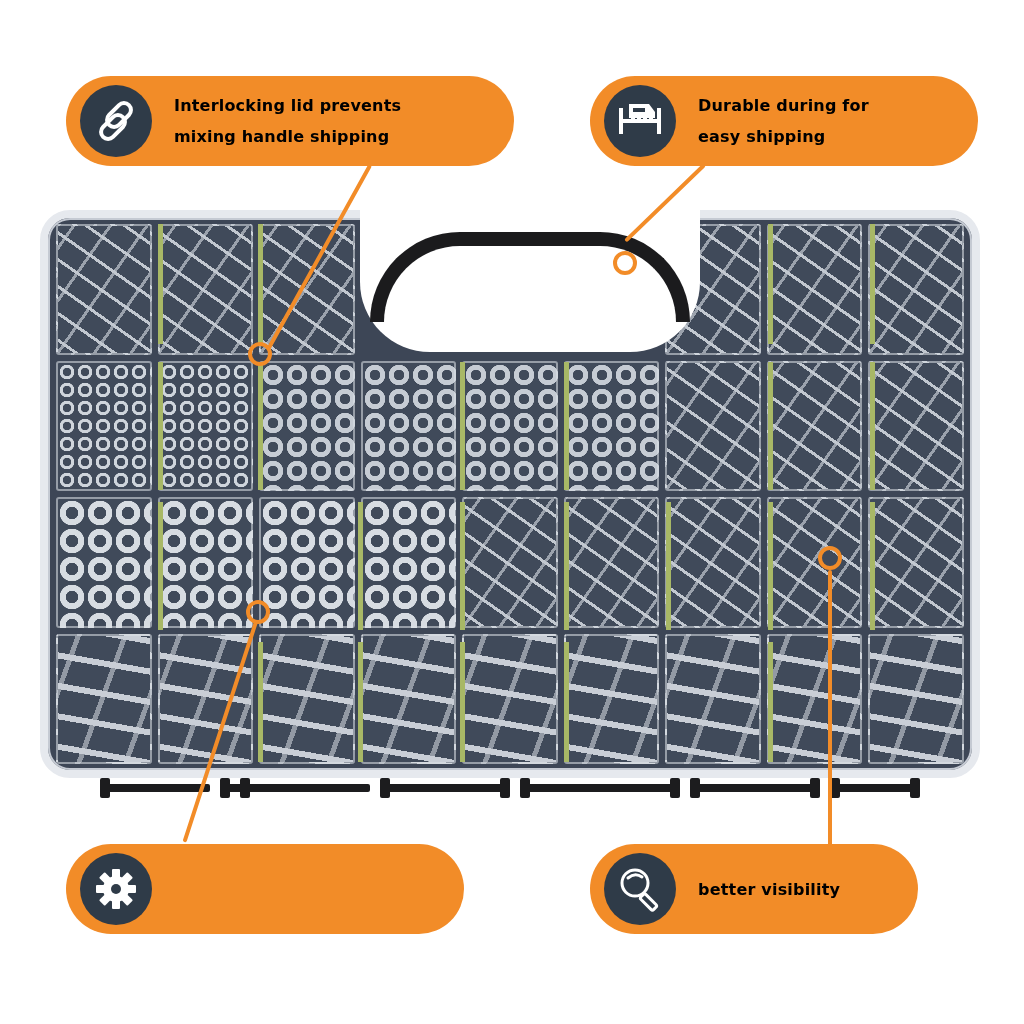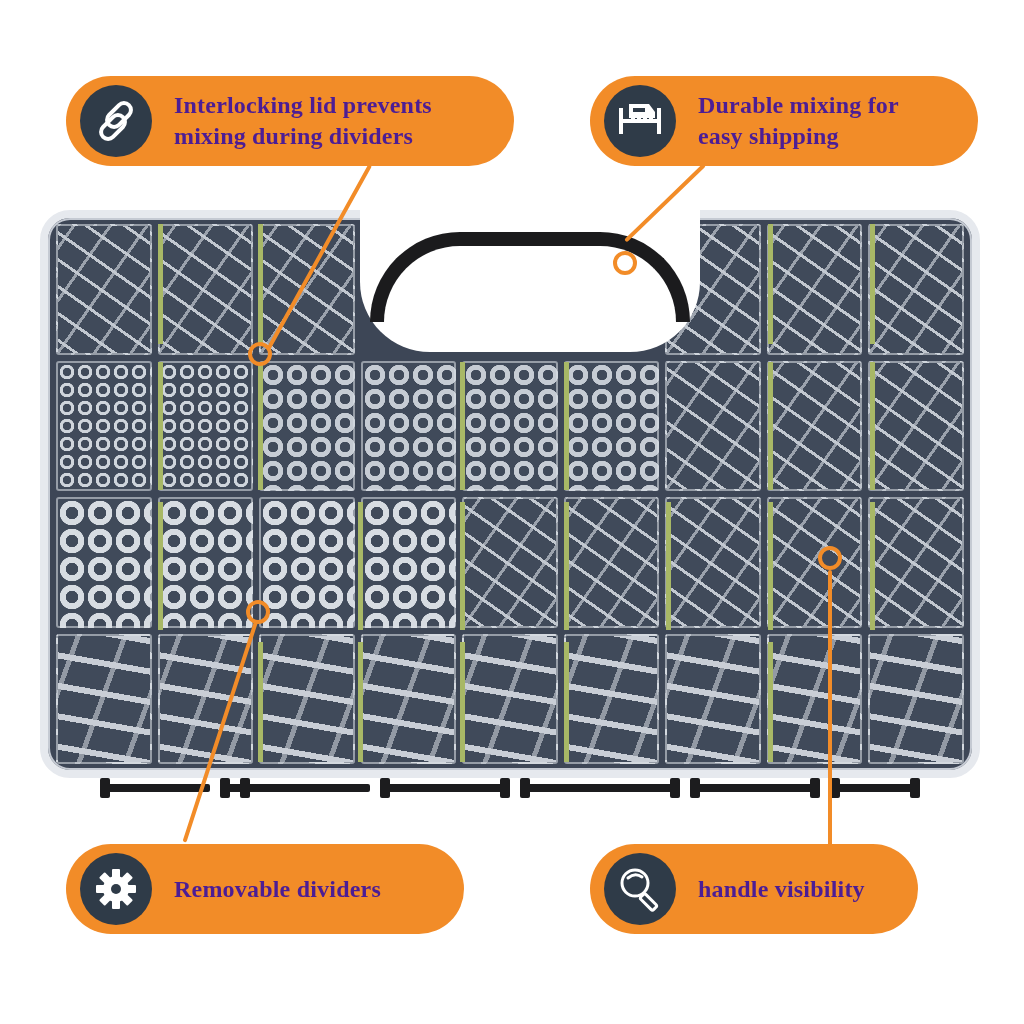--- a/index.html
+++ b/index.html
@@ -1,21 +1,21 @@
 <!DOCTYPE html>
 <html><head>
 <meta charset="utf-8">
 <style>
   html, body { margin:0; padding:0; background:#ffffff; }
   body { width:1024px; height:1024px; position:relative; overflow:hidden; font-family:"DejaVu Sans", sans-serif; }
 
   
   .callout { position:absolute; background:#f28c28; border-radius:48px; display:flex; align-items:center; box-sizing:border-box; }
   .callout .icon { width:72px; height:72px; border-radius:50%; background:#2f3b48; flex:0 0 72px; display:flex; align-items:center; justify-content:center; margin-left:14px; margin-right:22px; }
-  .callout .text { color:#4c1d95; font-weight:bold; font-size:24px; line-height:31px; letter-spacing:0.2px;font-family:Liberation Serif, serif; }
+  .callout .text { color:#000000; font-weight:bold; font-size:16px; line-height:31px; letter-spacing:0.2px; }
   .callout .text span { display:block; white-space:nowrap; }
 
   #c1 { left:66px;  top:76px;  width:448px; height:90px; }
   #c2 { left:590px; top:76px;  width:388px; height:90px; }
   #c3 { left:66px;  top:844px; width:398px; height:90px; }
   #c4 { left:590px; top:844px; width:328px; height:90px; }
 
   
   .case { position:absolute; left:40px; top:210px; width:940px; height:568px; }
   .case-body { position:absolute; inset:0; background:#3d4656; border-radius:30px; border:8px solid #e6e9ee; box-sizing:border-box; box-shadow: inset 0 0 0 2px #c5cad3; }
@@ -158,38 +158,38 @@
   <div class="icon">
     <svg width="52" height="52" viewBox="0 0 52 52">
       <g fill="none" stroke="#ffffff" stroke-width="4" stroke-linecap="round">
         <rect x="22" y="6" width="14" height="28" rx="7" transform="rotate(45 29 20)"></rect>
         <rect x="16" y="18" width="14" height="28" rx="7" transform="rotate(45 23 32)"></rect>
       </g>
     </svg>
   </div>
   <div class="text">
     <span>Interlocking lid prevents</span>
-    <span>mixing during dividers</span>
+    <span>mixing handle shipping</span>
   </div>
 </div>
 
 <div class="callout" id="c2">
   <div class="icon">
     <svg width="54" height="54" viewBox="0 0 54 54">
       <g fill="#ffffff">
         <rect x="6" y="14" width="4" height="26"></rect>
         <rect x="44" y="14" width="4" height="26"></rect>
         <rect x="10" y="25" width="34" height="4"></rect>
         <path d="M16 10 H36 L42 18 V24 H40 V28 H36 V24 H34 V28 H30 V24 H28 V28 H24 V24 H22 V28 H18 V24 H16 Z"></path>
       </g>
       <rect x="20" y="14" width="12" height="4" fill="#2f3b48"></rect>
     </svg>
   </div>
   <div class="text">
-    <span>Durable mixing for</span>
+    <span>Durable during for</span>
     <span>easy shipping</span>
   </div>
 </div>
 
 <div class="callout" id="c3">
   <div class="icon">
     <svg width="50" height="50" viewBox="0 0 50 50">
       <g fill="#ffffff">
         <circle cx="25" cy="25" r="13"></circle>
         <rect x="21" y="5" width="8" height="10" rx="1"></rect>
@@ -198,30 +198,29 @@
         <rect x="35" y="21" width="10" height="8" rx="1"></rect>
         <rect x="21" y="5" width="8" height="10" rx="1" transform="rotate(45 25 25)"></rect>
         <rect x="21" y="35" width="8" height="10" rx="1" transform="rotate(45 25 25)"></rect>
         <rect x="5" y="21" width="10" height="8" rx="1" transform="rotate(45 25 25)"></rect>
         <rect x="35" y="21" width="10" height="8" rx="1" transform="rotate(45 25 25)"></rect>
       </g>
       <circle cx="25" cy="25" r="5" fill="#2f3b48"></circle>
     </svg>
   </div>
   <div class="text">
-    <span>Removable dividers</span>
   </div>
 </div>
 
 <div class="callout" id="c4">
   <div class="icon">
     <svg width="54" height="54" viewBox="0 0 54 54">
       <g fill="none" stroke="#ffffff" stroke-width="3">
         <circle cx="22" cy="21" r="13"></circle>
         <path d="M15 16 Q22 10 29 15" stroke-linecap="round"></path>
         <rect x="32" y="31" width="7" height="18" rx="2" transform="rotate(-45 35.5 40)"></rect>
       </g>
     </svg>
   </div>
   <div class="text">
-    <span>handle visibility</span>
+    <span>better visibility</span>
   </div>
 </div>
 
 </body></html>

